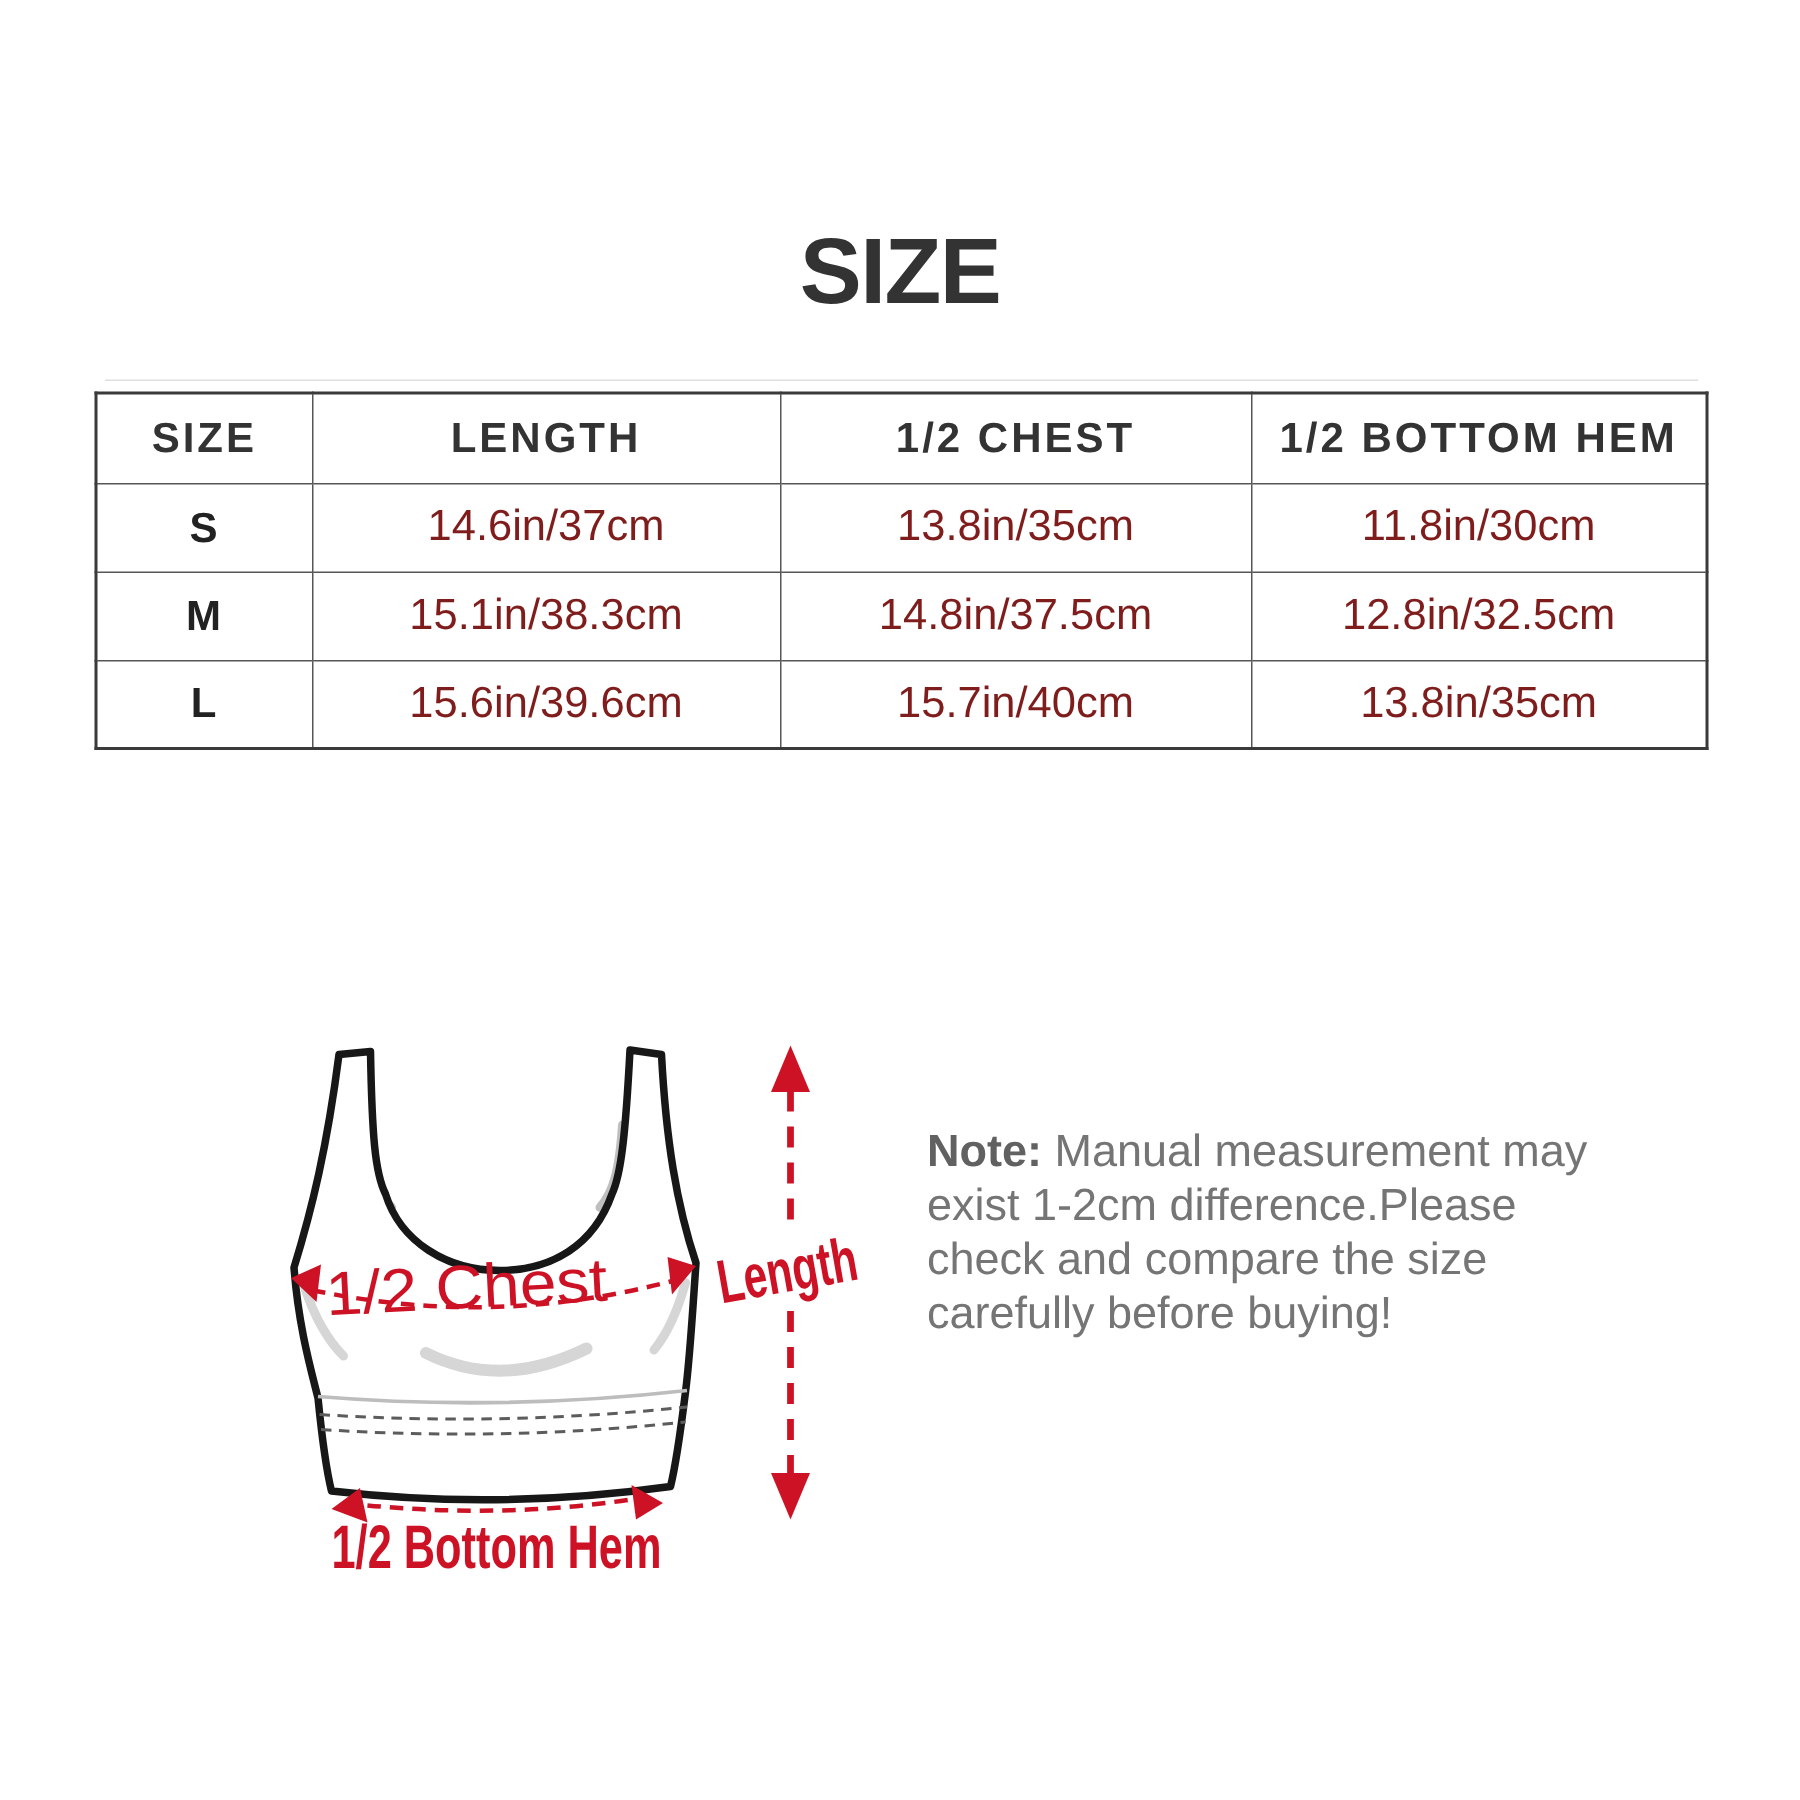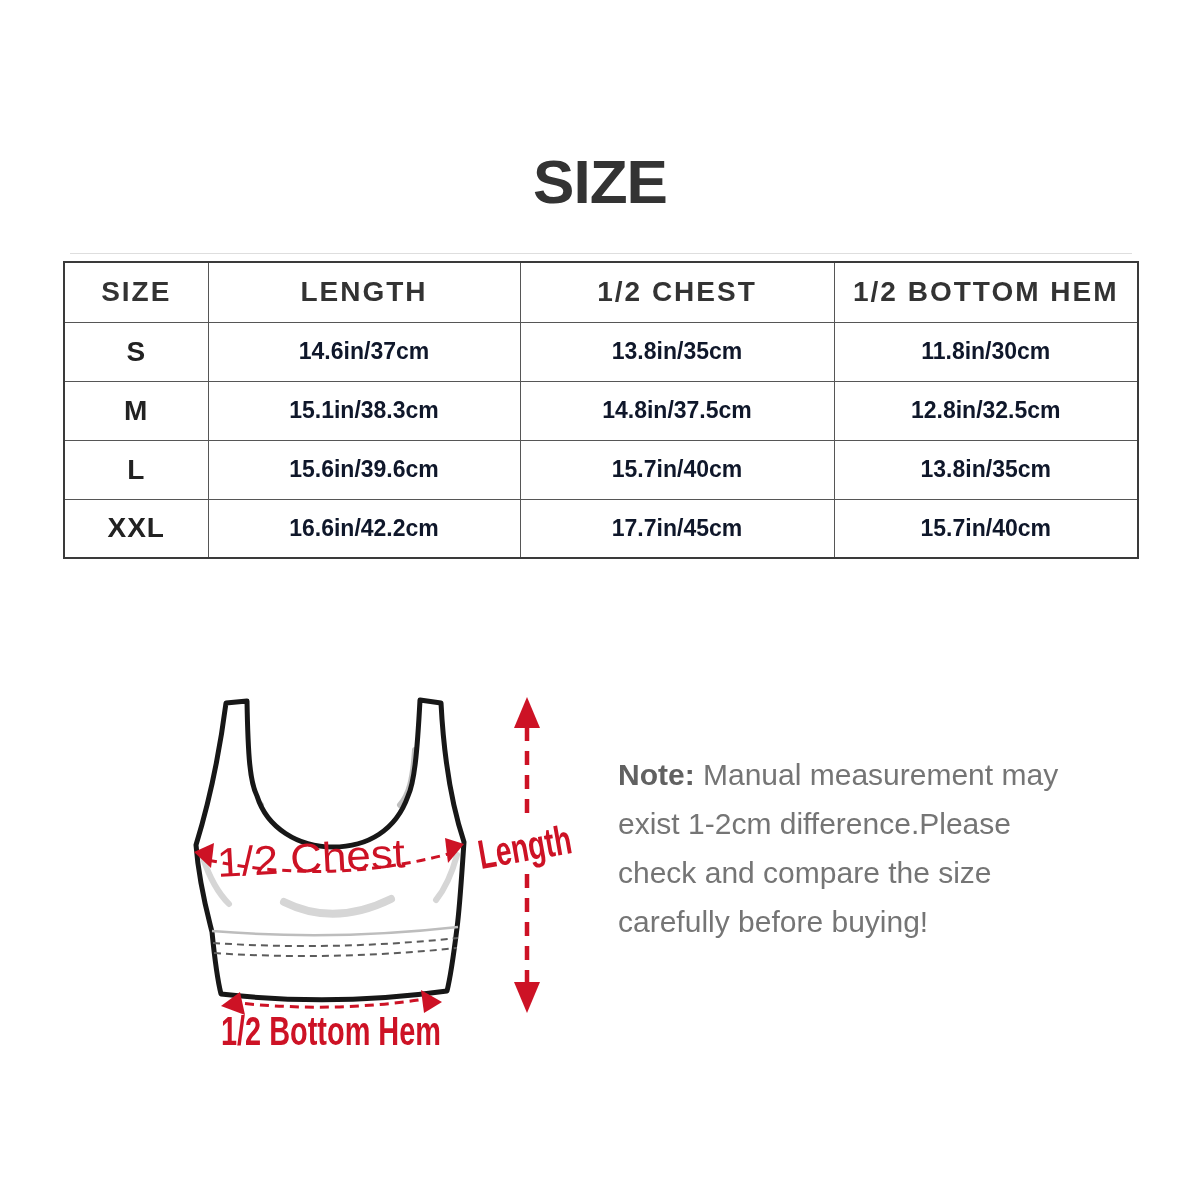--- a/index.html
+++ b/index.html
@@ -23,30 +23,30 @@
     border:2px solid #3a3a3a;
   }
   table.size-table th, table.size-table td {
     border:1px solid #565656; text-align:center; vertical-align:middle;
   }
   table.size-table th {
     height:60px; font-size:28px; font-weight:700; color:#333333;
     letter-spacing:2px;
   }
   table.size-table td {
-    height:59px; font-size:23px; font-weight:700; color:#0f172a;
+    height:59px; font-size:29px; font-weight:400; color:#7f1d1d;
   }
   table.size-table td.size-col {
     font-size:28px; font-weight:700; color:#222222; letter-spacing:1px;
   }
   .diagram-svg { position:absolute; left:160px; top:680px; width:420px; height:390px; }
   .diagram-label { font-family:"Liberation Sans", sans-serif; }
   .note-block {
     position:absolute; left:618px; top:750px; width:472px;
-    font-size:30px; line-height:49px; color:#757575; text-align:left;
+    font-size:30px; line-height:36px; color:#757575; text-align:left;
   }
   .note-label { font-weight:700; color:#616161; }
 </style>
 </head>
 <body>
 
 <h1 class="page-title">SIZE</h1>
 
 <div class="top-hairline"></div>
 
@@ -76,26 +76,20 @@
       <td class="size-col">M</td>
       <td>15.1in/38.3cm</td>
       <td>14.8in/37.5cm</td>
       <td>12.8in/32.5cm</td>
     </tr>
     <tr>
       <td class="size-col">L</td>
       <td>15.6in/39.6cm</td>
       <td>15.7in/40cm</td>
       <td>13.8in/35cm</td>
-    </tr>
-    <tr>
-      <td class="size-col">XXL</td>
-      <td>16.6in/42.2cm</td>
-      <td>17.7in/45cm</td>
-      <td>15.7in/40cm</td>
     </tr>
   </tbody>
 </table>
 
 <svg class="diagram-svg" viewBox="160 680 420 390" xmlns="http://www.w3.org/2000/svg">
 
   <path d="M 246 750 C 248 780, 252 795, 261 805" fill="none" stroke="#bfbfbf" stroke-width="6" stroke-linecap="round"></path>
   <path d="M 415 750 C 413 780, 409 795, 400 805" fill="none" stroke="#bfbfbf" stroke-width="6" stroke-linecap="round"></path>
 
   <path d="M 226 703

